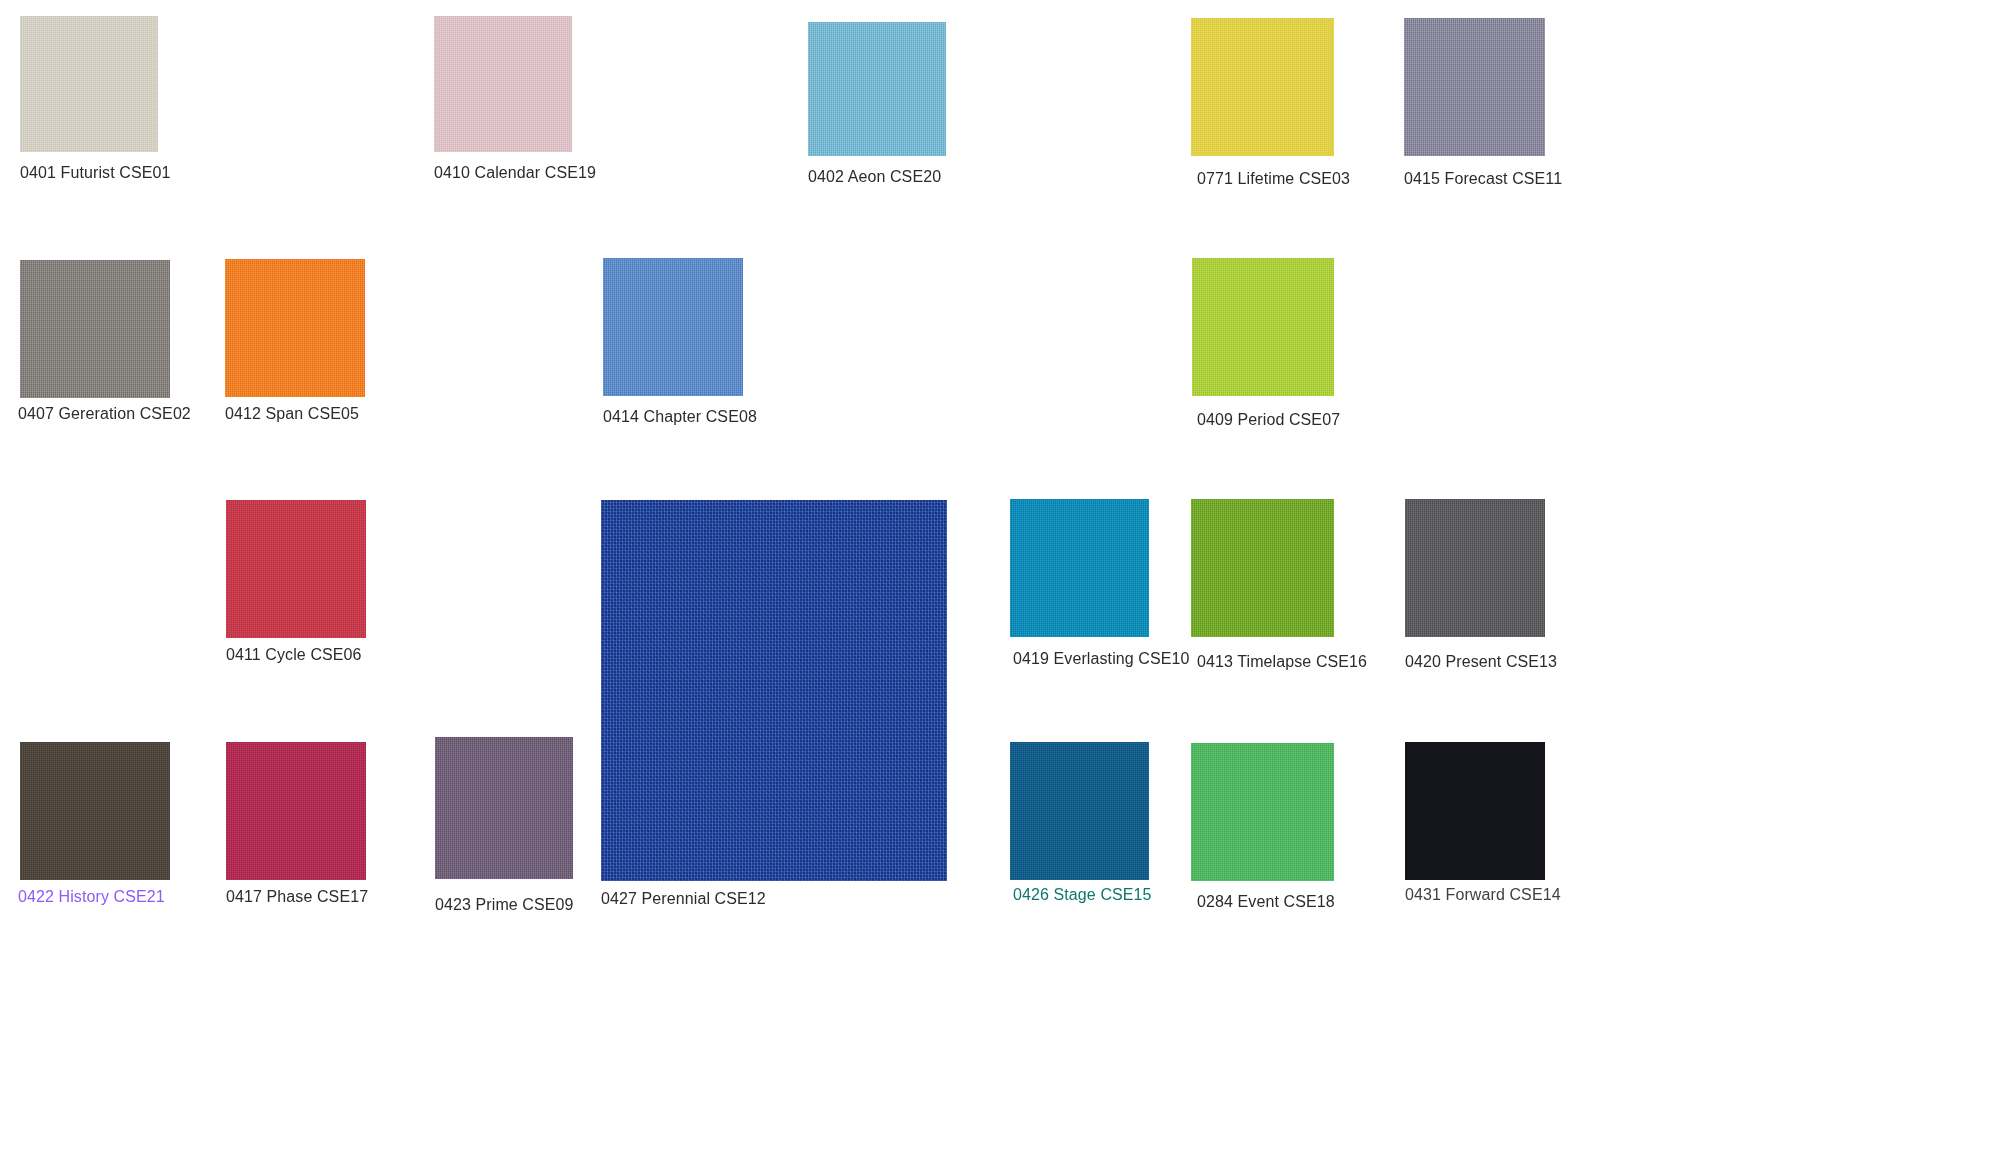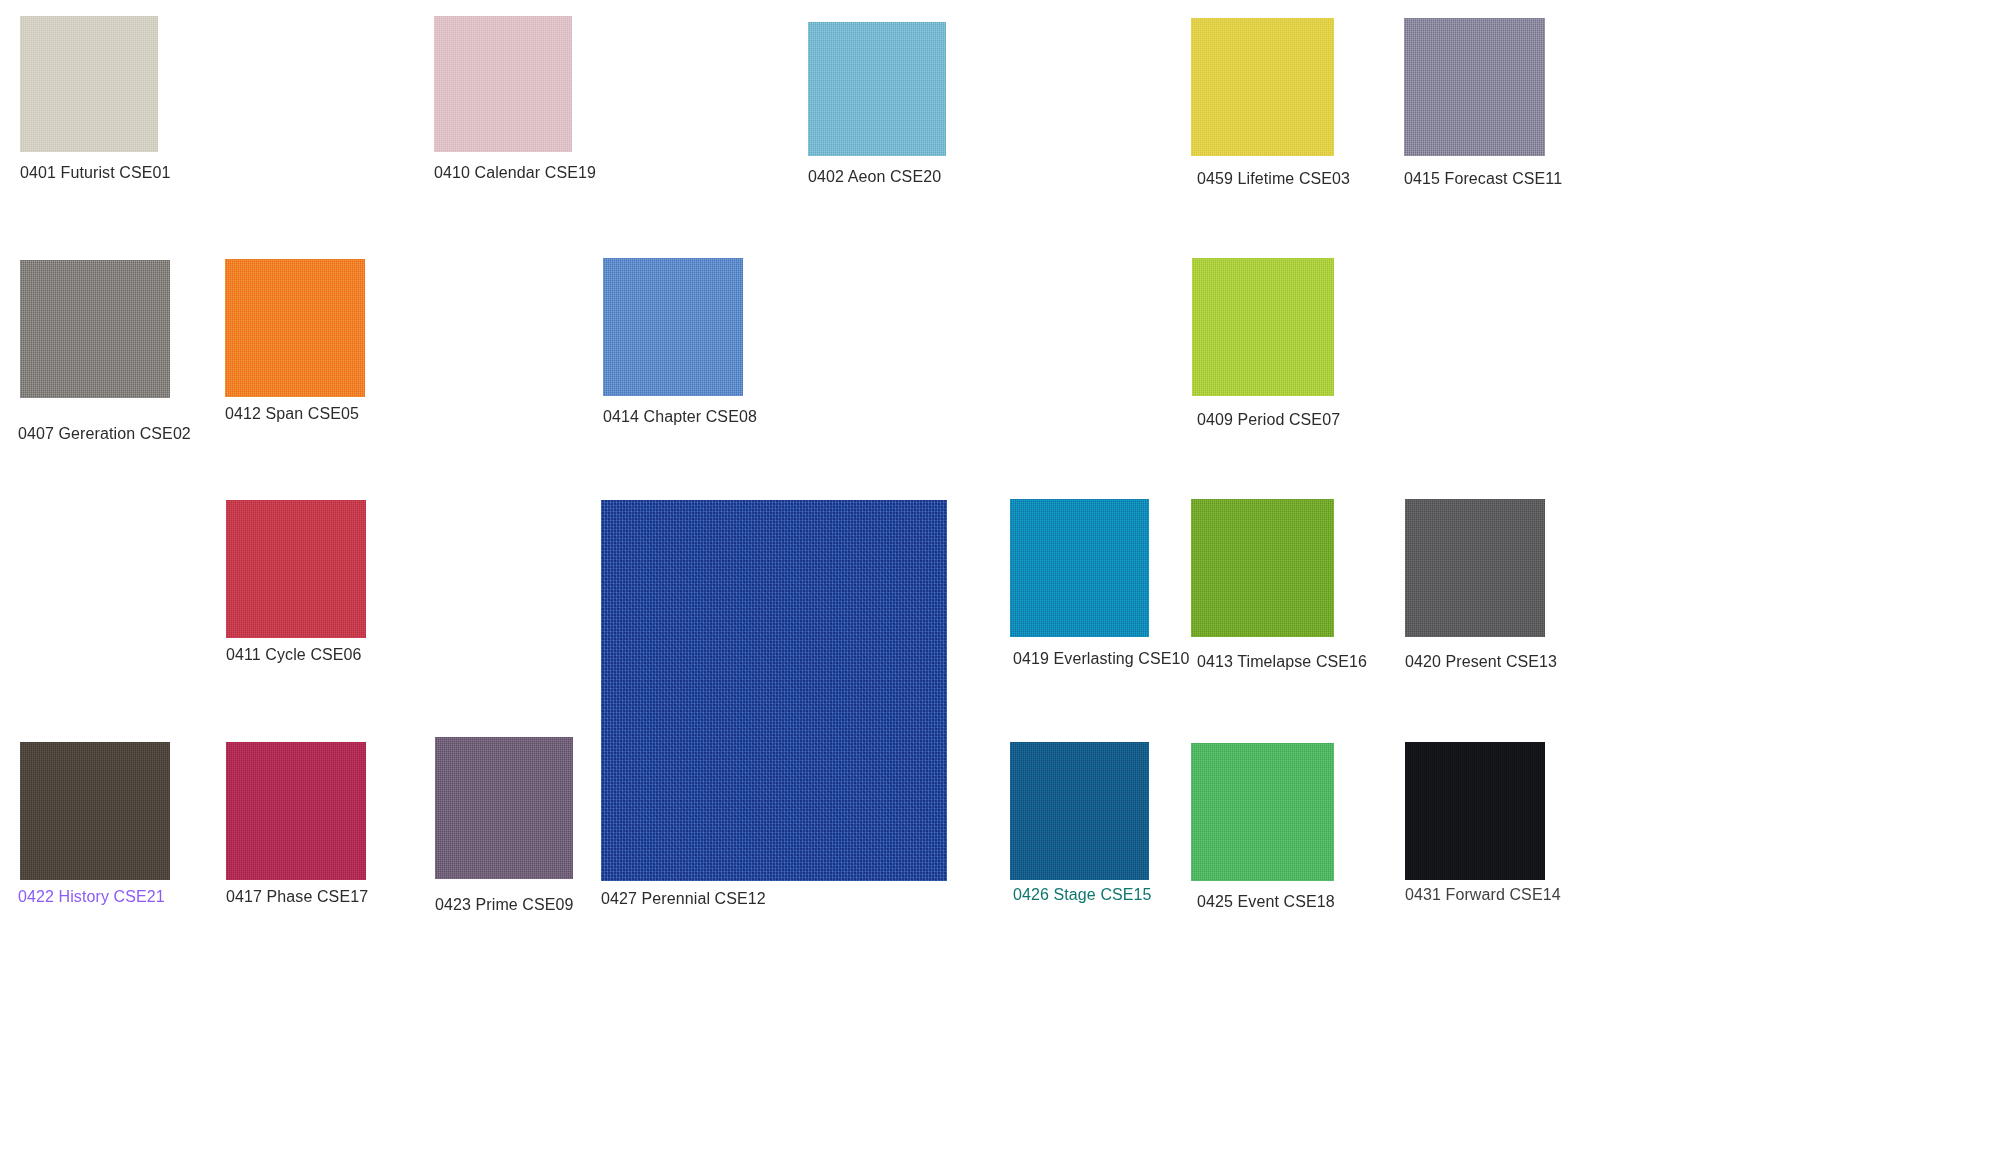--- a/index.html
+++ b/index.html
@@ -69,33 +69,33 @@
       <div class="swatch" title="0402 Aeon CSE20" style="background: rgb(116, 182, 208);">
         <div class="weave"></div>
       </div>
     </div>
     <div class="caption" style="left: 808px; top: 166px; color: rgb(43, 43, 43);">0402 Aeon CSE20</div>
     <div class="cell" style="left: 1191px; top: 18px; width: 143px; height: 138px;">
       <div class="swatch" title="0408 Lifetime CSE03" style="background: rgb(224, 207, 70);">
         <div class="weave"></div>
       </div>
     </div>
-    <div class="caption" style="left: 1197px; top: 168px; color: rgb(43, 43, 43);">0459 Lifetime CSE03</div>
+    <div class="caption" style="left: 1197px; top: 168px; color: rgb(43, 43, 43);">0771 Lifetime CSE03</div>
     <div class="cell" style="left: 1404px; top: 18px; width: 141px; height: 138px;">
       <div class="swatch" title="0415 Forecast CSE11" style="background: rgb(134, 132, 153);">
         <div class="weave"></div>
       </div>
     </div>
     <div class="caption" style="left: 1404px; top: 168px; color: rgb(43, 43, 43);">0415 Forecast CSE11</div>
     <div class="cell" style="left: 20px; top: 260px; width: 150px; height: 138px;">
       <div class="swatch" title="0407 Gereration CSE02" style="background: rgb(128, 125, 121);">
         <div class="weave"></div>
       </div>
     </div>
-    <div class="caption" style="left: 18px; top: 403px; color: rgb(43, 43, 43); margin-top: 20px;">0407 Gereration CSE02</div>
+    <div class="caption" style="left: 18px; top: 403px; color: rgb(43, 43, 43);">0407 Gereration CSE02</div>
     <div class="cell" style="left: 225px; top: 259px; width: 140px; height: 138px;">
       <div class="swatch" title="0412 Span CSE05" style="background: rgb(240, 124, 39);">
         <div class="weave"></div>
       </div>
     </div>
     <div class="caption" style="left: 225px; top: 403px; color: rgb(43, 43, 43);">0412 Span CSE05</div>
     <div class="cell" style="left: 603px; top: 258px; width: 140px; height: 138px;">
       <div class="swatch" title="0414 Chapter CSE08" style="background: rgb(91, 135, 199);">
         <div class="weave"></div>
       </div>
@@ -159,20 +159,20 @@
       <div class="swatch" title="0426 Stage CSE15" style="background: rgb(21, 90, 134);">
         <div class="weave"></div>
       </div>
     </div>
     <div class="caption" style="left: 1013px; top: 884px; color: #0f766e;">0426 Stage CSE15</div>
     <div class="cell" style="left: 1191px; top: 743px; width: 143px; height: 138px;">
       <div class="swatch" title="0425 Event CSE18" style="background: rgb(78, 180, 95);">
         <div class="weave"></div>
       </div>
     </div>
-    <div class="caption" style="left: 1197px; top: 891px; color: rgb(43, 43, 43);">0425 Event CSE18</div>
+    <div class="caption" style="left: 1197px; top: 891px; color: rgb(43, 43, 43);">0284 Event CSE18</div>
     <div class="cell" style="left: 1405px; top: 742px; width: 140px; height: 138px;">
       <div class="swatch" title="0431 Forward CSE14" style="background: rgb(18, 20, 25);">
         <div class="weave"></div>
       </div>
     </div>
     <div class="caption" style="left: 1405px; top: 884px; color: #404040;">0431 Forward CSE14</div>
   </div>
 
 </body></html>

